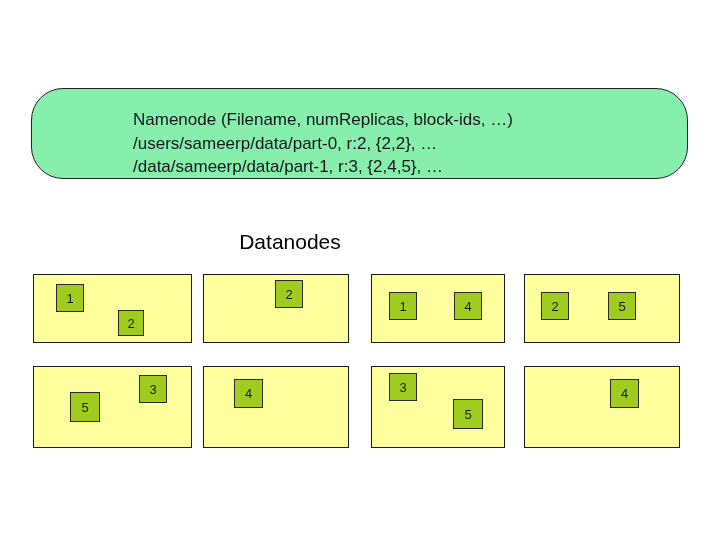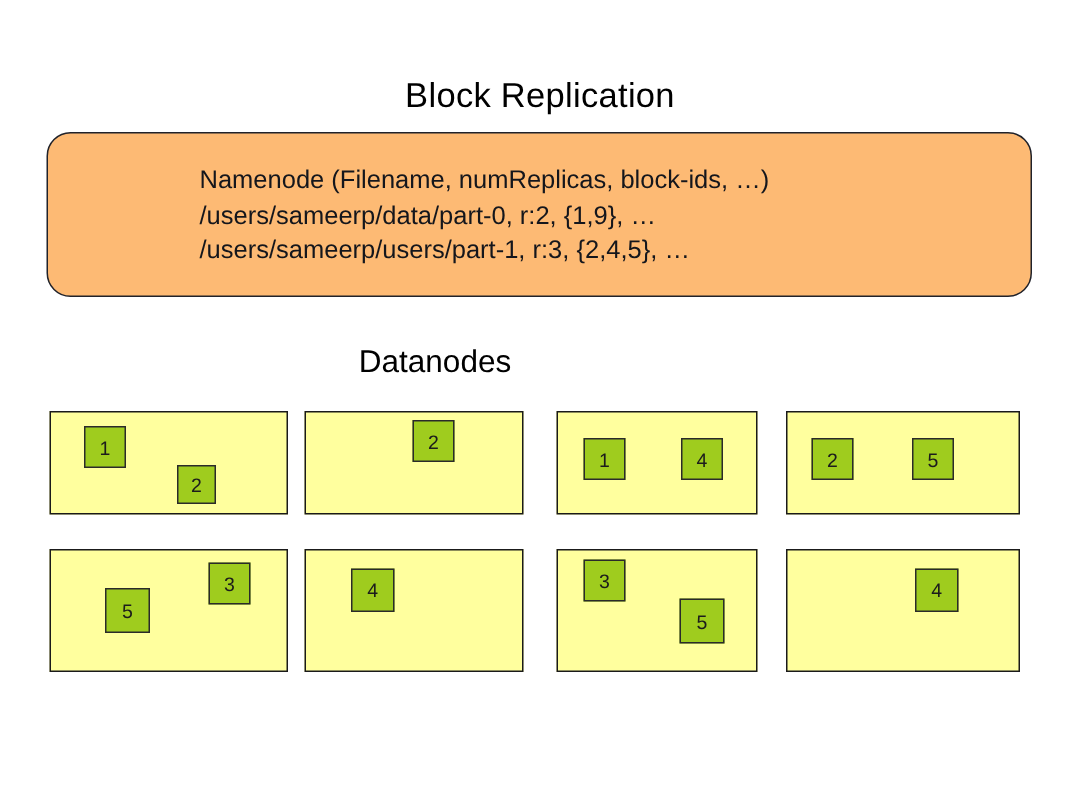--- a/index.html
+++ b/index.html
@@ -35,25 +35,25 @@
     color: #000000;
     white-space: nowrap;
   }
 
   
   #namenode-box {
     position: absolute;
     left: 31px;
     top: 88px;
     width: 657px;
-    height: 110px;
+    height: 91px;
     box-sizing: border-box;
-    background: #fdba74;
+    background: #86efac;
     border: 1.5px solid #20222a;
-    border-radius: 16px;
+    border-radius: 32px;
   }
   #namenode-text {
     position: absolute;
     left: 101px;
     top: 19px;
     width: 540px;
     font-size: 17px;
     line-height: 23.5px;
     color: #14161c;
     white-space: nowrap;
@@ -95,27 +95,26 @@
     font-size: 13px;
     line-height: 1;
     color: #1c1c1c;
   }
 </style>
 </head>
 <body>
 
 <div id="slide">
 
-  <div id="title">Block Replication</div>
 
   <div id="namenode-box">
     <div id="namenode-text">
         <span class="nn-line">Namenode (Filename, numReplicas, block-ids, …)</span>
-        <span class="nn-line">/users/sameerp/data/part-0, r:2, {1,9}, …</span>
-        <span class="nn-line">/users/sameerp/users/part-1, r:3, {2,4,5}, …</span>
+        <span class="nn-line">/users/sameerp/data/part-0, r:2, {2,2}, …</span>
+        <span class="nn-line">/data/sameerp/data/part-1, r:3, {2,4,5}, …</span>
       </div>
   </div>
 
   <div id="datanodes-label">Datanodes</div>
 
   <div id="datanode-grid">
       <div class="datanode" style="left: 33px; top: 274px; width: 159px; height: 69px;">
         <div class="block" style="left: 22px; top: 9px; width: 28px; height: 28px;">1</div>
         <div class="block" style="left: 84px; top: 35px; width: 26px; height: 26px;">2</div>
       </div>

